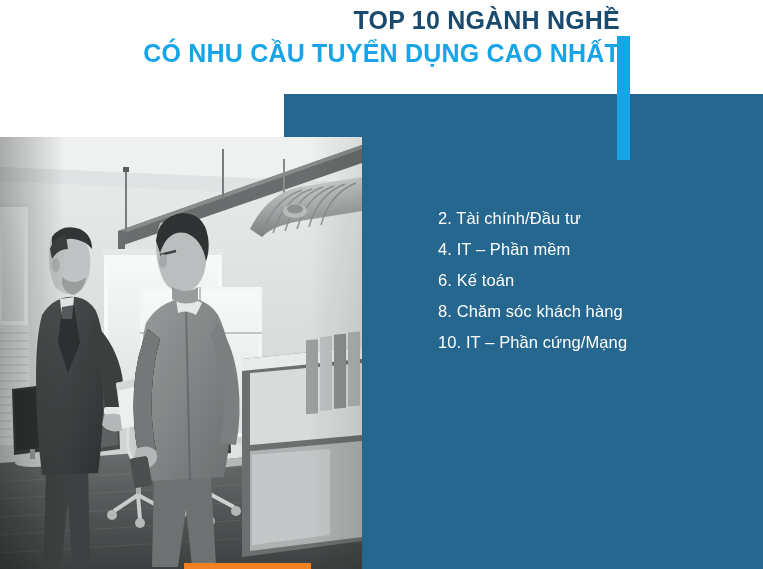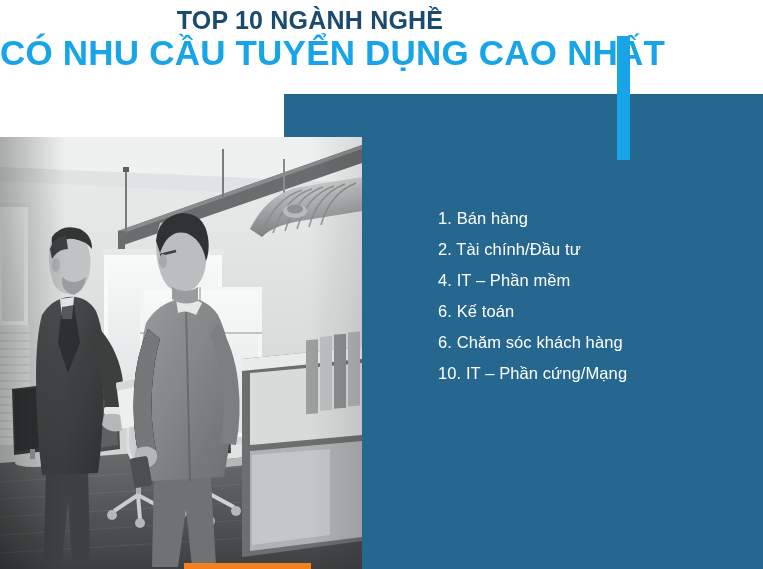--- a/index.html
+++ b/index.html
@@ -19,33 +19,33 @@
     background: #ffffff;
     overflow: hidden;
   }
 
   
   .title-block {
     position: absolute;
     left: 0;
     top: 4px;
     width: 620px;
-    text-align: center;
+    text-align: right;
     z-index: 40;
   }
   .title-line1 {
     font-size: 25px;
     font-weight: bold;
     letter-spacing: 0.2px;
     color: #1a4a6e;
     line-height: 32px;
     white-space: nowrap;
   }
   .title-line2 {
-    font-size: 35px;
+    font-size: 25px;
     font-weight: bold;
     letter-spacing: 0.2px;
     color: #17a5e8;
     line-height: 34px;
     white-space: nowrap;
   }
 
   
   .accent-bar {
     position: absolute;
@@ -360,23 +360,22 @@
 
         <path d="M172,150 Q186,158 198,150 L198,164 Q184,170 172,162 Z" fill="#9b9c9d"></path>
       </g>
 
       <rect x="0" y="0" width="362" height="432" fill="url(#vignette)"></rect>
       <rect x="0" y="0" width="362" height="432" fill="#7e8083" opacity="0.05"></rect>
     </svg>
   </div>
 
   <ul class="job-list">
-    <li class="job-item">1. Bán hàng</li>
     <li class="job-item">2. Tài chính/Đầu tư</li>
     <li class="job-item">4. IT – Phần mềm</li>
     <li class="job-item">6. Kế toán</li>
-    <li class="job-item">6. Chăm sóc khách hàng</li>
+    <li class="job-item">8. Chăm sóc khách hàng</li>
     <li class="job-item">10. IT – Phần cứng/Mạng</li>
   </ul>
 
   <div class="orange-bar"></div>
 
 </div>
 
 </body></html>

